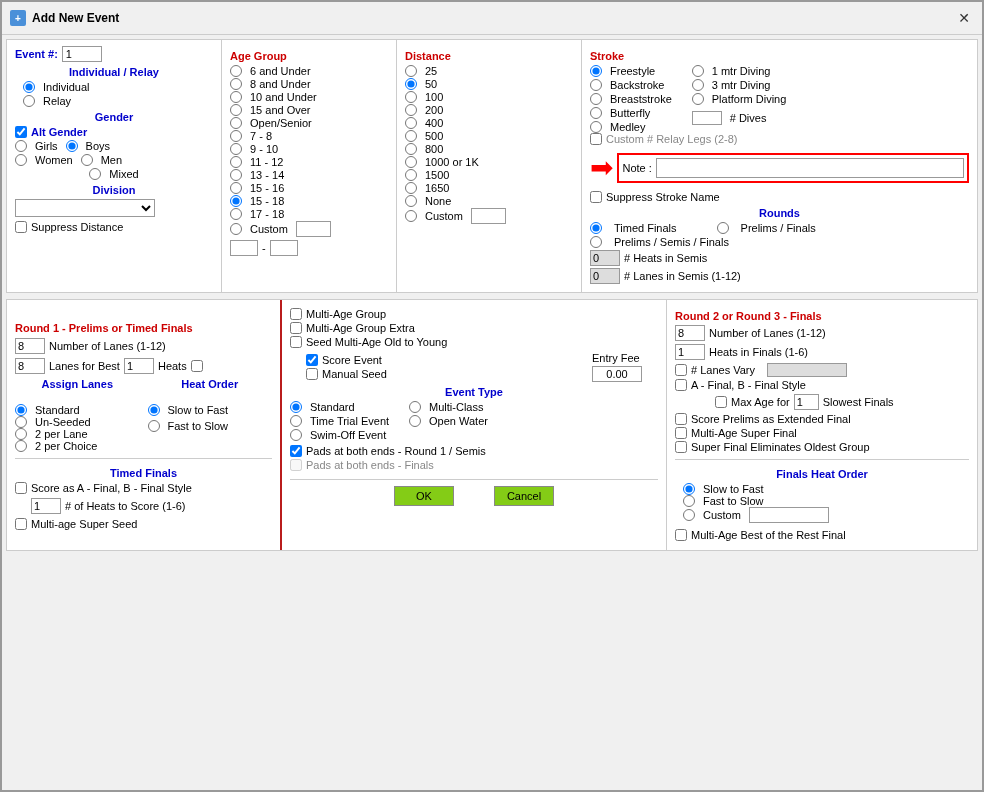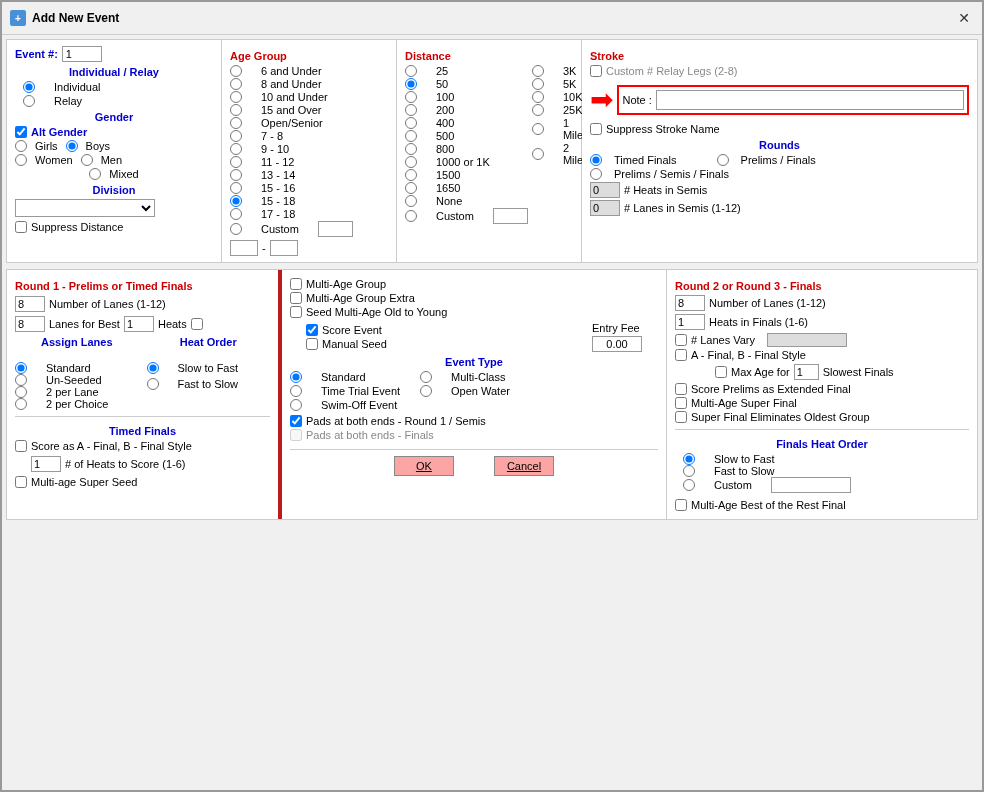--- a/index.html
+++ b/index.html
@@ -22,21 +22,21 @@
     
     .event-panel { width: 215px; min-width: 215px; }
     .event-row { display: flex; align-items: center; gap: 4px; margin-bottom: 4px; }
     .event-label { color: #0000cc; font-weight: bold; font-size: 11px; }
     .event-num-input { width: 40px; border: 1px solid #999; padding: 1px 3px; font-size: 11px; }
     
     .section-title { color: #0000cc; font-weight: bold; text-align: center; font-size: 11px; margin: 4px 0 3px 0; }
     .section-title-red { color: #cc0000; font-weight: bold; font-size: 11px; margin: 4px 0 3px 0; }
     
     .radio-group { display: flex; flex-direction: column; gap: 2px; margin-left: 8px; }
-    .radio-row { display: flex; align-items: center; gap: 19px; }
+    .radio-row { display: flex; align-items: center; gap: 8px; }
     
     input[type="radio"] { margin: 0; width: 12px; height: 12px; }
     input[type="checkbox"] { margin: 0; width: 12px; height: 12px; }
     .gender-row { display: flex; align-items: center; gap: 8px; margin: 2px 0; }
     
     .division-section { margin-top: 4px; }
     .division-select { width: 140px; border: 1px solid #999; background: white; font-size: 11px; padding: 1px; }
     
     .suppress-row { display: flex; align-items: center; gap: 4px; margin-top: 4px; }
     
@@ -65,21 +65,21 @@
     .rounds-section { margin-top: 4px; }
     .rounds-row { display: flex; align-items: center; gap: 12px; margin: 2px 0; }
     .heats-row { display: flex; align-items: center; gap: 4px; margin: 2px 0; }
     .heats-input { width: 30px; border: 1px solid #999; padding: 1px 2px; font-size: 11px; background: #ddd; }
     
     .suppress-stroke-row { display: flex; align-items: center; gap: 4px; margin: 3px 0; }
     
     
     .bottom-section { display: flex; gap: 0; border: 1px solid #ccc; background: white; margin-top: 2px; }
     
-    .round1-panel { width: 275px; min-width: 275px; border-right: 4px solid #b91c1c; padding: 6px 8px; }
+    .round1-panel { width: 275px; min-width: 275px; border-right: 2px solid #b91c1c; padding: 18px 8px; }
     .middle-panel { flex: 1; border-right: 1px solid #ccc; padding: 6px 8px; }
     .round2-panel { width: 310px; min-width: 310px; padding: 6px 8px; }
     
     .lanes-row { display: flex; align-items: center; gap: 4px; margin: 4px 0; }
     .lanes-input { width: 30px; border: 1px solid #999; padding: 1px 2px; font-size: 11px; }
     
     .assign-heat-cols { display: flex; gap: 8px; margin-top: 4px; }
     .assign-col { flex: 1; }
     .assign-title { color: #0000cc; font-weight: bold; text-align: center; font-size: 11px; margin-bottom: 14px; }
     
@@ -89,21 +89,21 @@
     .indented { margin-left: 16px; }
     .entry-fee-input { width: 50px; border: 1px solid #999; padding: 1px 3px; font-size: 11px; text-align: center; }
     
     .event-type-section { margin: 4px 0; }
     .event-type-cols { display: flex; gap: 20px; }
     .event-type-col { display: flex; flex-direction: column; gap: 2px; }
     
     .pads-section { margin-top: 4px; }
     
     .ok-cancel-row { display: flex; justify-content: center; gap: 40px; margin-top: 8px; padding: 6px; border-top: 1px solid #ccc; }
-    .dialog-btn { min-width: 60px; padding: 3px 12px; border: 1px solid #888; background: #fca5a5; cursor: pointer; font-size: 11px; text-decoration: underline; }
+    .dialog-btn { min-width: 60px; padding: 3px 12px; border: 1px solid #888; background: #84cc16; cursor: pointer; font-size: 11px; }
     
     .r2-lanes-row { display: flex; align-items: center; gap: 4px; margin: 3px 0; }
     .r2-input { width: 30px; border: 1px solid #999; padding: 1px 2px; font-size: 11px; }
     
     .max-age-row { display: flex; align-items: center; gap: 4px; margin: 3px 0; padding-left: 40px; }
     
     .finals-heat-order { margin-top: 6px; border-top: 1px solid #ccc; padding-top: 4px; }
     .finals-radio-group { margin-left: 8px; }
     
     .custom-input-inline { width: 80px; border: 1px solid #999; padding: 1px 2px; font-size: 11px; }
@@ -292,52 +292,66 @@
             <div class="radio-row">
                 <input type="radio" name="dist" style="">
                 <span>None</span>
               </div>
             <div class="radio-row">
                 <input type="radio" name="dist" style="">
                 <span>Custom</span>
               <input type="text" class="small-input" style="">
             </div>
           </div>
-          <div class="dist-col">
-            <div class="radio-row">
-                <input type="radio" name="dist" style="">
-                <span>3K</span>
-              </div>
-            <div class="radio-row">
-                <input type="radio" name="dist" style="">
-                <span>5K</span>
-              </div>
-            <div class="radio-row">
-                <input type="radio" name="dist" style="">
-                <span>10K</span>
-              </div>
-            <div class="radio-row">
-                <input type="radio" name="dist" style="">
-                <span>25K</span>
-              </div>
-            <div class="radio-row">
-                <input type="radio" name="dist" style="">
-                <span>1 Mile</span>
-              </div>
-            <div class="radio-row">
-                <input type="radio" name="dist" style="">
-                <span>2 Mile</span>
-              </div>
-          </div>
         </div>
       </div>
 
       <div class="panel stroke-panel">
         <div class="section-title-red">Stroke</div>
         <div class="stroke-cols">
+          <div class="stroke-col">
+            <div class="radio-row">
+                <input type="radio" name="stroke" checked="" style="">
+                <span>Freestyle</span>
+              </div>
+            <div class="radio-row">
+                <input type="radio" name="stroke" style="">
+                <span>Backstroke</span>
+              </div>
+            <div class="radio-row">
+                <input type="radio" name="stroke" style="">
+                <span>Breaststroke</span>
+              </div>
+            <div class="radio-row">
+                <input type="radio" name="stroke" style="">
+                <span>Butterfly</span>
+              </div>
+            <div class="radio-row">
+                <input type="radio" name="stroke" style="">
+                <span>Medley</span>
+              </div>
+          </div>
+          <div class="stroke-col">
+            <div class="radio-row">
+                <input type="radio" name="stroke" style="">
+                <span>1 mtr Diving</span>
+              </div>
+            <div class="radio-row">
+                <input type="radio" name="stroke" style="">
+                <span>3 mtr Diving</span>
+              </div>
+            <div class="radio-row">
+                <input type="radio" name="stroke" style="">
+                <span>Platform Diving</span>
+              </div>
+            <div class="radio-row" style="margin-top:4px;">
+              <input type="text" style="width: 30px; border: 1px solid rgb(153, 153, 153); font-size: 11px;">
+              <span># Dives</span>
+            </div>
+          </div>
         </div>
 
         <div class="custom-relay-row">
           <input type="checkbox" style="">
           <span class="disabled-text">Custom # Relay Legs (2-8)</span>
         </div>
 
         <div style="display:flex; align-items:center; margin: 4px 0;">
           <div style="display:inline-block; color:red; font-size:28px; margin-right:4px; line-height:1;">➡</div>
           <div class="note-row" style="flex:1; display:flex; align-items:center; border:2px solid red; padding:3px;">

